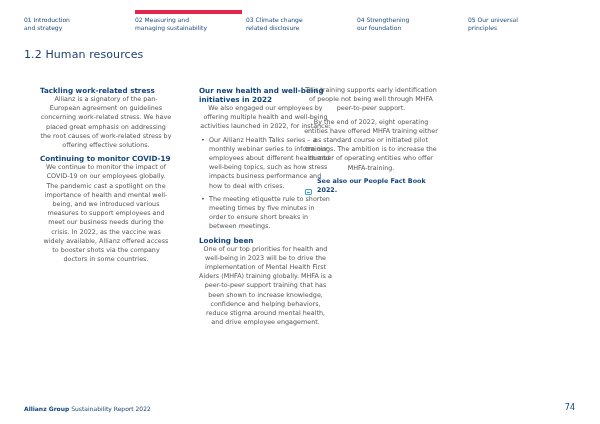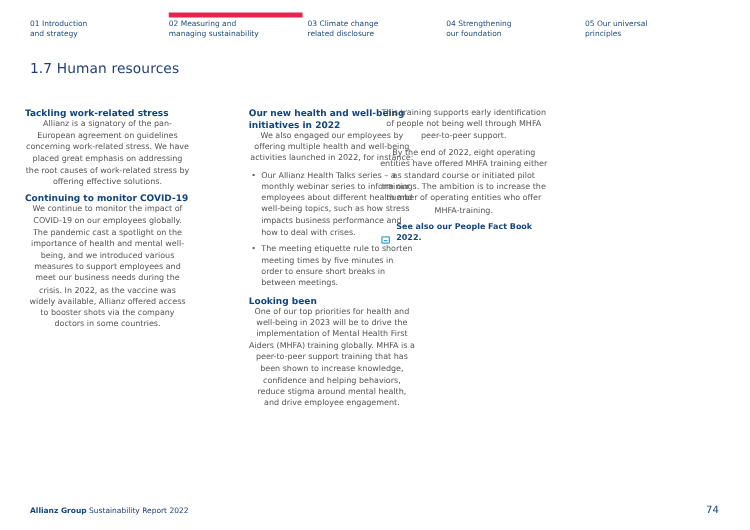--- a/index.html
+++ b/index.html
@@ -50,23 +50,23 @@
   <div class="nav-item" style="left:357px;">
     <div>04 Strengthening</div>
     <div>our foundation</div>
   </div>
   <div class="nav-item" style="left:468px;">
     <div>05 Our universal</div>
     <div>principles</div>
   </div>
 </div>
 
-<div class="title">1.7 Human resources</div>
+<div class="title">1.2 Human resources</div>
 
-<div class="col" style="left:20px; width:132px;">
+<div class="col" style="left:40px; width:132px;">
   <h3>Tackling work-related stress</h3>
   <p>Allianz is a signatory of the pan-European agreement on guidelines concerning work-related stress. We have placed great emphasis on addressing the root causes of work-related stress by offering effective solutions.</p>
   <h3>Continuing to monitor COVID-19</h3>
   <p>We continue to monitor the impact of COVID-19 on our employees globally. The pandemic cast a spotlight on the importance of health and mental well-being, and we introduced various measures to support employees and meet our business needs during the crisis. In 2022, as the vaccine was widely available, Allianz offered access to booster shots via the company doctors in some countries.</p>
 </div>
 
 <div class="col" style="left:163px; width:133px;margin-left:36px;">
   <h3>Our new health and well-being initiatives in 2022</h3>
   <p>We also engaged our employees by offering multiple health and well-being activities launched in 2022, for instance:</p>
   <ul>

